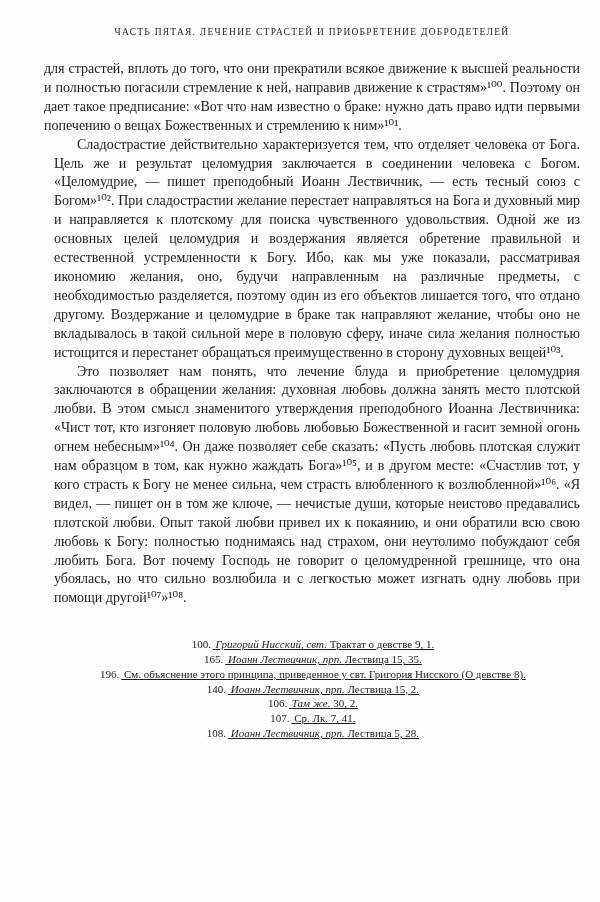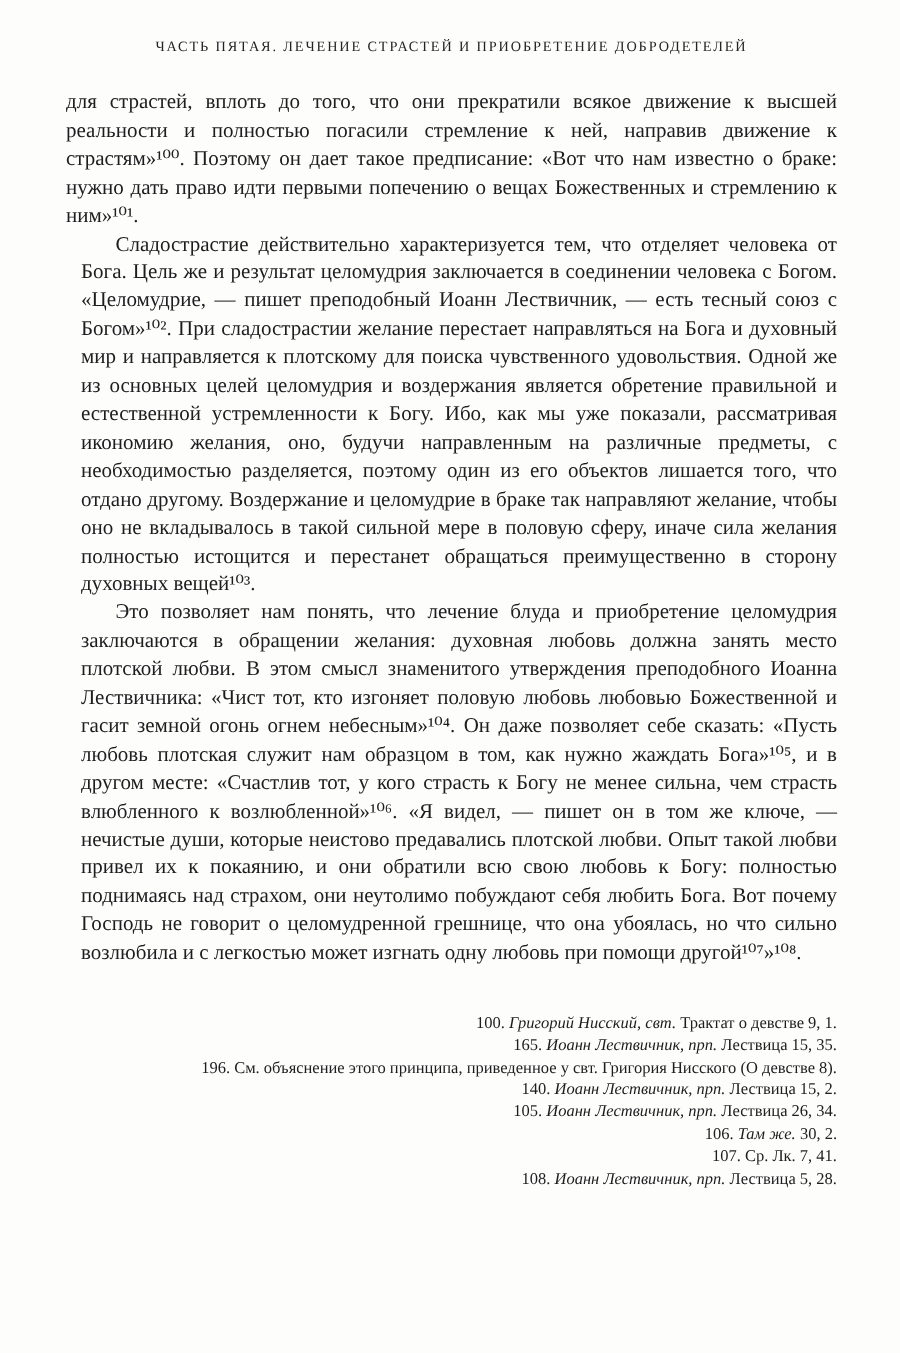--- a/index.html
+++ b/index.html
@@ -9,21 +9,21 @@
     height: 902px;
     background: #fdfdfc;
     font-family: "Liberation Serif", "DejaVu Serif", serif;
     color: #1d1d1f;
     overflow: hidden;
   }
   .page {
     position: relative;
     width: 600px;
     height: 762px;
-    padding: 27px 42px 0 44px;
+    padding: 27px 20px 0 44px;
   }
   .running-head {
     text-align: center;
     font-size: 9.5px;
     letter-spacing: 1.25px;
     white-space: nowrap;
     margin-bottom: 23px;
     color: #232325;
   }
   .body-text p {
@@ -31,21 +31,21 @@
     font-size: 14px;
     line-height: 18.9px;
     text-align: justify;
   }
   .body-text p.indent { text-indent: 23px; margin-left: 10px; }
   .footnotes {
     margin-top: 29px;
     font-size: 11px;
     line-height: 14.8px;
   }
-  .footnote { text-align: right; }
+  .footnote { text-align: center; text-decoration: underline; }
   .fn-num { display: inline-block; min-width: 23px; }
   .it { font-style: italic; }
   .page-number {
     position: absolute;
     left: 0;
     right: 0;
     bottom: 33px;
     text-align: center;
     font-size: 13.5px;
     letter-spacing: 0.5px;
@@ -62,20 +62,19 @@
     <p class="para">для страстей, вплоть до того, что они прекратили всякое движение к высшей реальности и полностью погасили стремление к ней, направив движение к страстям»¹⁰⁰. Поэтому он дает такое предписание: «Вот что нам известно о браке: нужно дать право идти первыми попечению о вещах Божественных и стремлению к ним»¹⁰¹.</p>
     <p class="para indent">Сладострастие действительно характеризуется тем, что отделяет человека от Бога. Цель же и результат целомудрия заключается в соединении человека с Богом. «Целомудрие, — пишет преподобный Иоанн Лествичник, — есть тесный союз с Богом»¹⁰². При сладострастии желание перестает направляться на Бога и духовный мир и направляется к плотскому для поиска чувственного удовольствия. Одной же из основных целей целомудрия и воздержания является обретение правильной и естественной устремленности к Богу. Ибо, как мы уже показали, рассматривая икономию желания, оно, будучи направленным на различные предметы, с необходимостью разделяется, поэтому один из его объектов лишается того, что отдано другому. Воздержание и целомудрие в браке так направляют желание, чтобы оно не вкладывалось в такой сильной мере в половую сферу, иначе сила желания полностью истощится и перестанет обращаться преимущественно в сторону духовных вещей¹⁰³.</p>
     <p class="para indent">Это позволяет нам понять, что лечение блуда и приобретение целомудрия заключаются в обращении желания: духовная любовь должна занять место плотской любви. В этом смысл знаменитого утверждения преподобного Иоанна Лествичника: «Чист тот, кто изгоняет половую любовь любовью Божественной и гасит земной огонь огнем небесным»¹⁰⁴. Он даже позволяет себе сказать: «Пусть любовь плотская служит нам образцом в том, как нужно жаждать Бога»¹⁰⁵, и в другом месте: «Счастлив тот, у кого страсть к Богу не менее сильна, чем страсть влюбленного к возлюбленной»¹⁰⁶. «Я видел, — пишет он в том же ключе, — нечистые души, которые неистово предавались плотской любви. Опыт такой любви привел их к покаянию, и они обратили всю свою любовь к Богу: полностью поднимаясь над страхом, они неутолимо побуждают себя любить Бога. Вот почему Господь не говорит о целомудренной грешнице, что она убоялась, но что сильно возлюбила и с легкостью может изгнать одну любовь при помощи другой¹⁰⁷»¹⁰⁸.</p>
   </div>
 
   <div class="footnotes">
     <div class="footnote"><span class="fn-num">100.</span> <span class="it">Григорий Нисский, свт.</span> <span>Трактат о девстве 9, 1.</span></div>
     <div class="footnote"><span class="fn-num">165.</span> <span class="it">Иоанн Лествичник, прп.</span> <span>Лествица 15, 35.</span></div>
     <div class="footnote"><span class="fn-num">196.</span> <span class="it"></span> <span>См. объяснение этого принципа, приведенное у свт. Григория Нисского (О девстве 8).</span></div>
     <div class="footnote"><span class="fn-num">140.</span> <span class="it">Иоанн Лествичник, прп.</span> <span>Лествица 15, 2.</span></div>
-    <div class="footnote"><span class="fn-num">105.</span> <span class="it">Иоанн Лествичник, прп.</span> <span>Лествица 26, 34.</span></div>
     <div class="footnote"><span class="fn-num">106.</span> <span class="it">Там же.</span> <span>30, 2.</span></div>
     <div class="footnote"><span class="fn-num">107.</span> <span class="it"></span> <span>Ср. Лк. 7, 41.</span></div>
     <div class="footnote"><span class="fn-num">108.</span> <span class="it">Иоанн Лествичник, прп.</span> <span>Лествица 5, 28.</span></div>
   </div>
 
 
 </div>
 
 </body></html>

